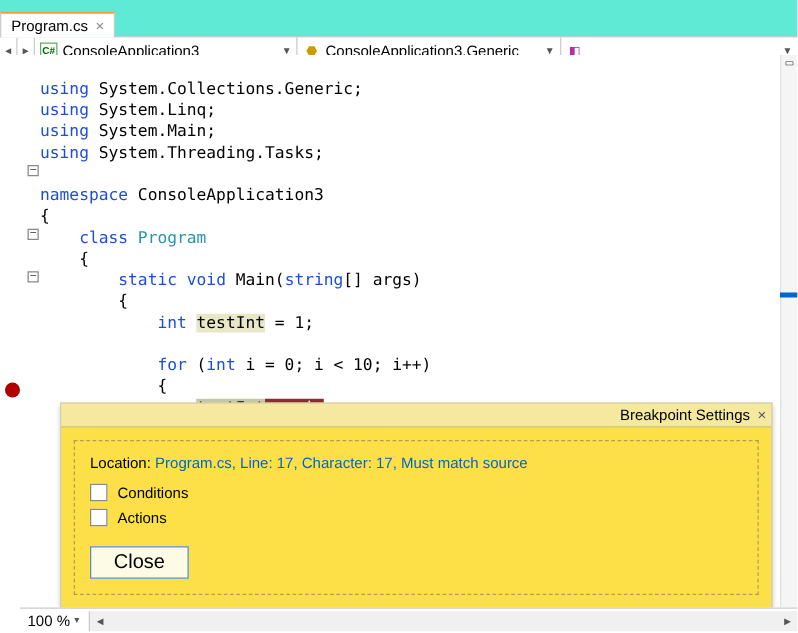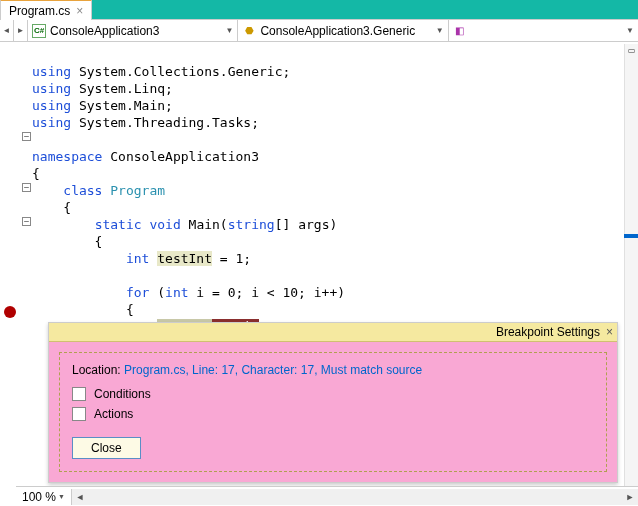--- a/index.html
+++ b/index.html
@@ -1,18 +1,18 @@
 <!DOCTYPE html>
 <html><head>
 <meta charset="utf-8">
 <style>
 * { box-sizing: border-box; margin: 0; padding: 0; }
 body { font-family: "Segoe UI", Tahoma, sans-serif; font-size: 12px; background: #fff; width: 638px; height: 506px; overflow: hidden; position: relative; }
 
-.tab-bar { height: 20px; background: #14b8a6; display: flex; align-items: flex-end; border-bottom: 1px solid #ccc; }
+.tab-bar { height: 30px; background: #5eead4; display: flex; align-items: flex-end; border-bottom: 1px solid #ccc; }
 .tab { background: #fff; border: 1px solid #ccc; border-bottom: none; padding: 2px 6px 2px 8px; display: flex; align-items: center; gap: 4px; position: relative; top: 1px; height: 21px; }
 .tab.active { border-top: 2px solid #e8a33d; background: #fff; }
 .tab-close { color: #888; cursor: pointer; padding: 0 2px; font-family: Arial; }
 
 .nav-bar { height: 22px; border-bottom: 1px solid #ccc; display: flex; align-items: stretch; background: #fff; }
 .nav-cell { flex: 1; border-right: 1px solid #ccc; display: flex; align-items: center; padding: 0 4px; gap: 4px; position: relative; }
 .nav-cell:last-child { border-right: none; flex: 0.9; }
 .nav-icon { width: 14px; height: 14px; display: inline-flex; align-items: center; justify-content: center; font-size: 10px; }
 .nav-dd { position: absolute; right: 4px; font-size: 8px; color: #555; }
 .nav-text { font-size: 12px; color: #000; white-space: nowrap; overflow: hidden; }
@@ -26,30 +26,30 @@
 .code { position: absolute; left: 32px; right: 0; top: 0; white-space: pre; color: #000; padding-top: 2px; }
 .kw { color: #1d4ed8; }
 .type { color: #2b91af; }
 .hl-var { background: #e8e8c8; }
 .bp-sel { background: #8a2e2e; color: #fff; }
 
 .right-rail { position: absolute; top: 44px; right: 0; bottom: 20px; width: 14px; background: #f5f5f5; border-left: 1px solid #e0e0e0; }
 .rail-toggle { width: 10px; height: 10px; margin: 2px auto; font-size: 8px; text-align: center; color: #333; }
 .rail-mark { position: absolute; right: 0; width: 14px; height: 4px; background: #0066cc; }
 
-.bp-panel { position: absolute; left: 48px; right: 20px; top: 322px; background: #f9a8d4; border: 1px solid #ccc; box-shadow: 0 2px 4px rgba(0,0,0,0.2); }
+.bp-panel { position: absolute; left: 48px; right: 20px; top: 322px; background: #fde047; border: 1px solid #ccc; box-shadow: 0 2px 4px rgba(0,0,0,0.2); }
 .bp-header { background: #f5e9a0; border-bottom: 1px solid #d0c070; display: flex; justify-content: flex-end; align-items: center; padding: 2px 4px; font-size: 12px; }
 .bp-header-close { cursor: pointer; margin-left: 6px; color: #555; font-family: Arial; }
 .bp-body { border: 1px dashed #b0a050; margin: 10px; padding: 10px 12px 12px 12px; }
 .bp-loc { margin-bottom: 10px; }
 .bp-loc-label { color: #000; }
 .bp-loc-link { color: #0066cc; cursor: pointer; }
 .bp-check-row { display: flex; align-items: center; gap: 8px; margin: 6px 0; }
 .bp-checkbox { width: 14px; height: 14px; border: 1px solid #888; background: #fff; }
-.bp-close-btn { margin-top: 10px; padding: 3px 18px; background: #fdfae5; border: 1px solid #5a8ec6; cursor: pointer; font-family: inherit; font-size: 12px; }
+.bp-close-btn { margin-top: 10px; padding: 3px 18px; background: #fdfae5; border: 1px solid #5a8ec6; cursor: pointer; font-family: inherit; font-size: 16px; }
 
 .status { position: absolute; left: 16px; right: 0; bottom: 0; height: 20px; border-top: 1px solid #ccc; background: #fff; display: flex; align-items: center; }
 .zoom { padding: 0 6px; display: flex; align-items: center; gap: 2px; }
 .zoom-dd { font-size: 7px; color: #555; }
 .hscroll { flex: 1; height: 16px; background: #f0f0f0; border-left: 1px solid #ccc; display: flex; align-items: center; }
 .hscroll-arrow { width: 16px; text-align: center; font-size: 9px; color: #555; }
 .hscroll-thumb { flex: 1; height: 16px; }
 </style>
 </head>
 <body>

